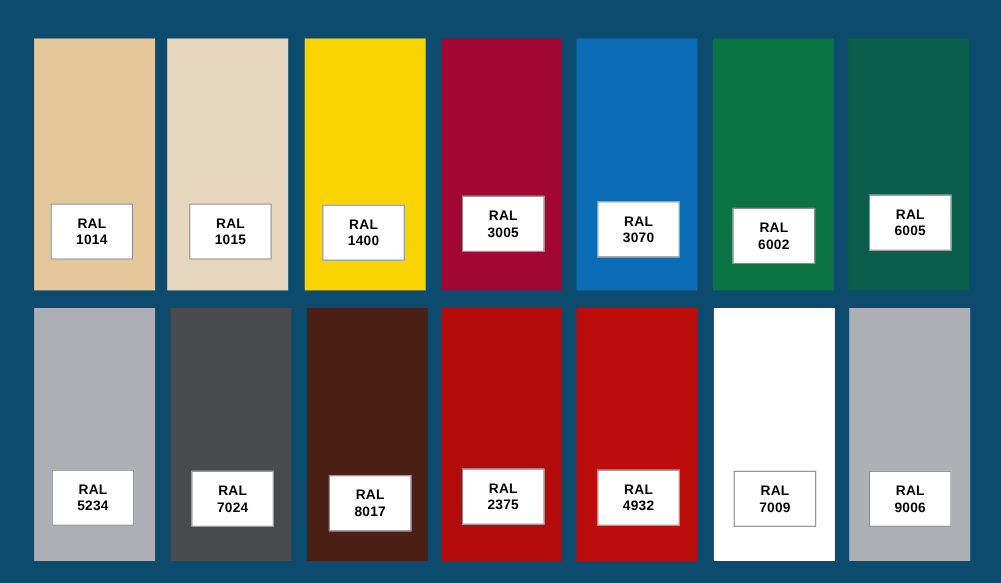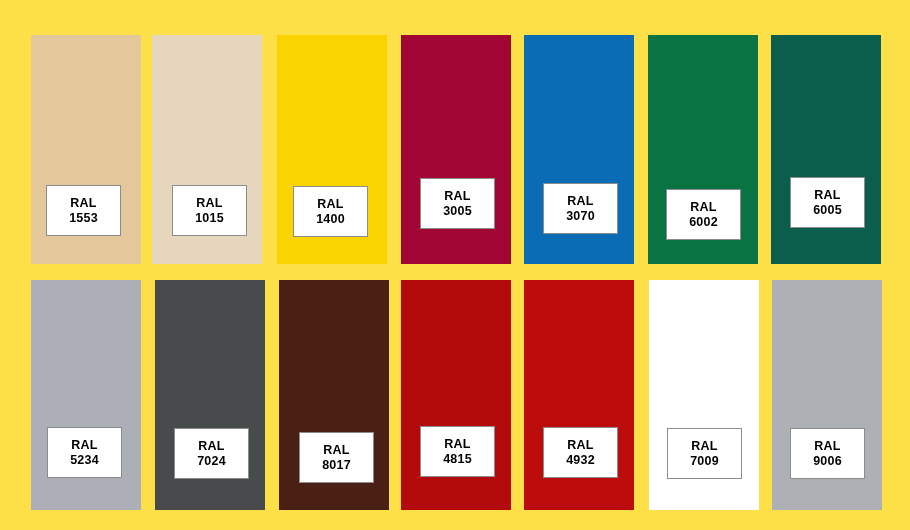--- a/index.html
+++ b/index.html
@@ -42,25 +42,25 @@
     font-weight: bold;
     font-size: 12.5px;
     letter-spacing: 0.2px;
     text-align: center;
     white-space: nowrap;
   }
 </style>
 </head>
 <body>
 
-<div id="board" style="background: #fde047; width: 910px; height: 530px;">
+<div id="board" style="background: #0c4a6e; width: 910px; height: 530px;">
     <div class="swatch" style="left: 31px; top: 35px; width: 110px; height: 229px; background: rgb(228, 199, 155);">
       <div class="label-box" style="left: 15px; top: 150px; width: 75px; height: 51px;">
         <span class="label-line">RAL</span>
-        <span class="label-line">1553</span>
+        <span class="label-line">1014</span>
       </div>
     </div>
     <div class="swatch" style="left: 152px; top: 35px; width: 110px; height: 229px; background: rgb(230, 214, 189);">
       <div class="label-box" style="left: 20px; top: 150px; width: 75px; height: 51px;">
         <span class="label-line">RAL</span>
         <span class="label-line">1015</span>
       </div>
     </div>
     <div class="swatch" style="left: 277px; top: 35px; width: 110px; height: 229px; background: rgb(250, 212, 0);">
       <div class="label-box" style="left: 16px; top: 151px; width: 75px; height: 51px;">
@@ -106,21 +106,21 @@
     </div>
     <div class="swatch" style="left: 279px; top: 280px; width: 110px; height: 230px; background: rgb(74, 32, 21);">
       <div class="label-box" style="left: 20px; top: 152px; width: 75px; height: 51px;">
         <span class="label-line">RAL</span>
         <span class="label-line">8017</span>
       </div>
     </div>
     <div class="swatch" style="left: 401px; top: 280px; width: 110px; height: 230px; background: rgb(179, 11, 11);">
       <div class="label-box" style="left: 19px; top: 146px; width: 75px; height: 51px;">
         <span class="label-line">RAL</span>
-        <span class="label-line">4815</span>
+        <span class="label-line">2375</span>
       </div>
     </div>
     <div class="swatch" style="left: 524px; top: 280px; width: 110px; height: 230px; background: rgb(188, 12, 12);">
       <div class="label-box" style="left: 19px; top: 147px; width: 75px; height: 51px;">
         <span class="label-line">RAL</span>
         <span class="label-line">4932</span>
       </div>
     </div>
     <div class="swatch" style="left: 649px; top: 280px; width: 110px; height: 230px; background: rgb(255, 255, 255);">
       <div class="label-box" style="left: 18px; top: 148px; width: 75px; height: 51px;">

